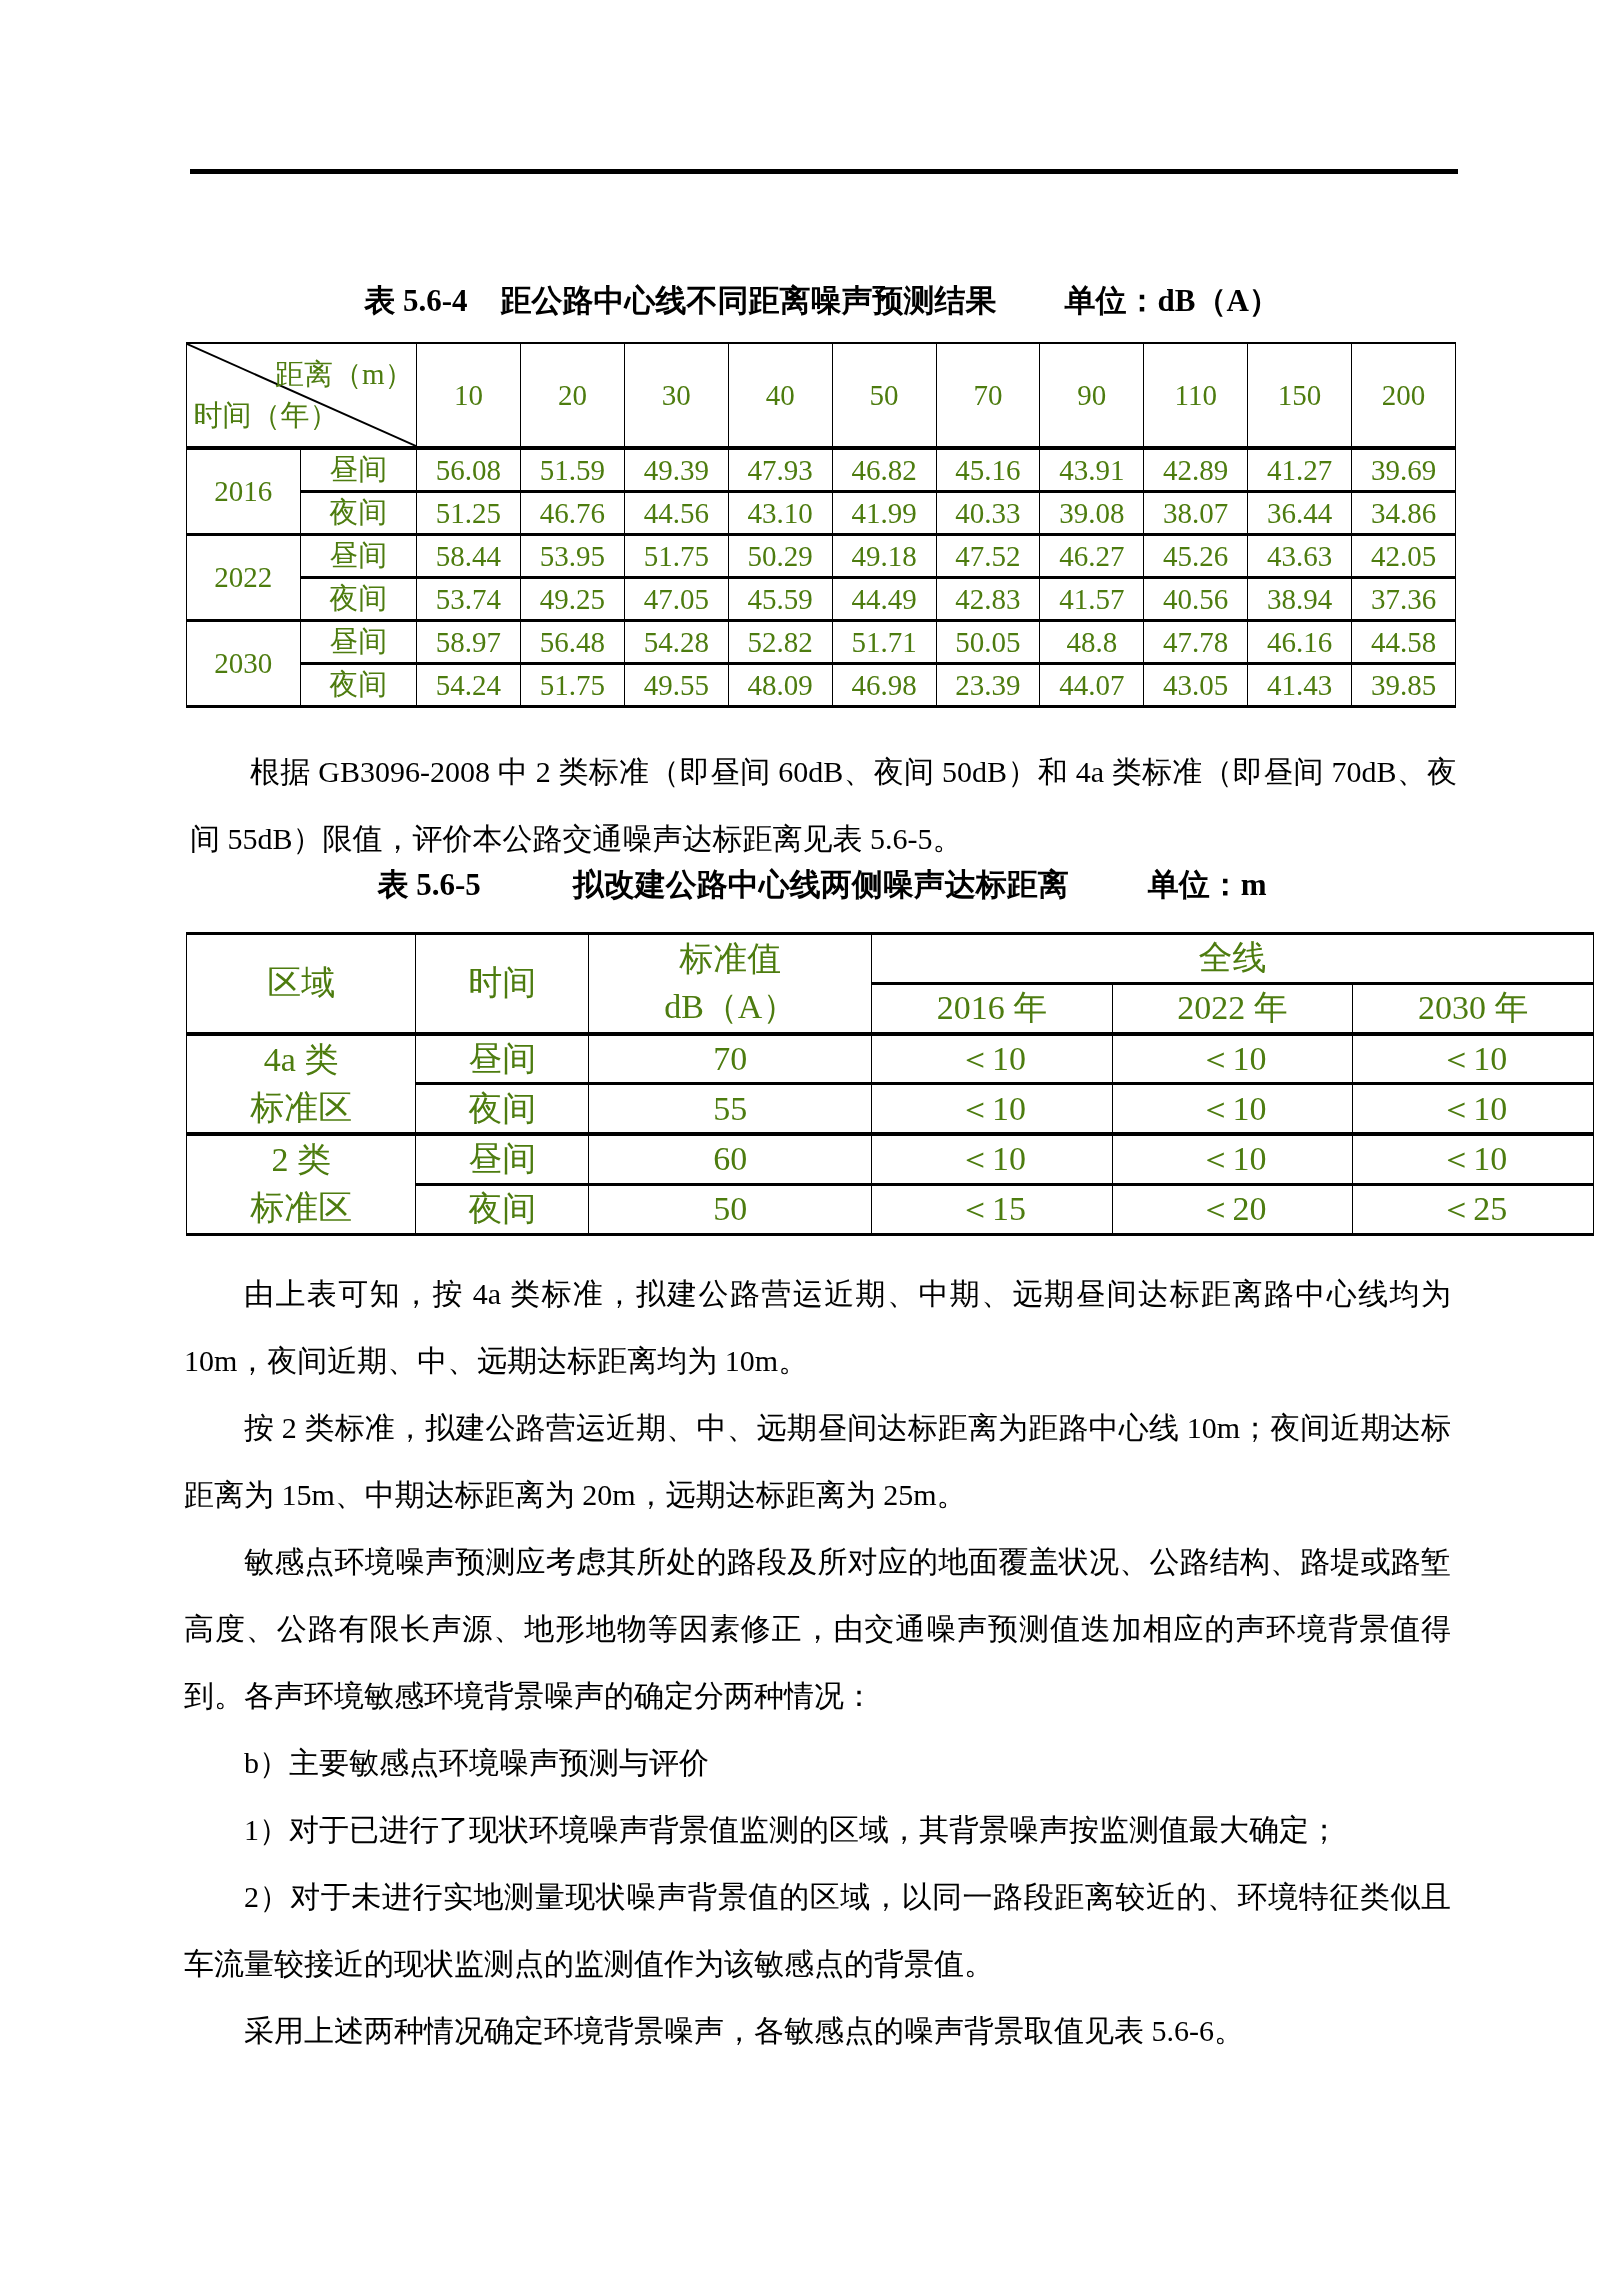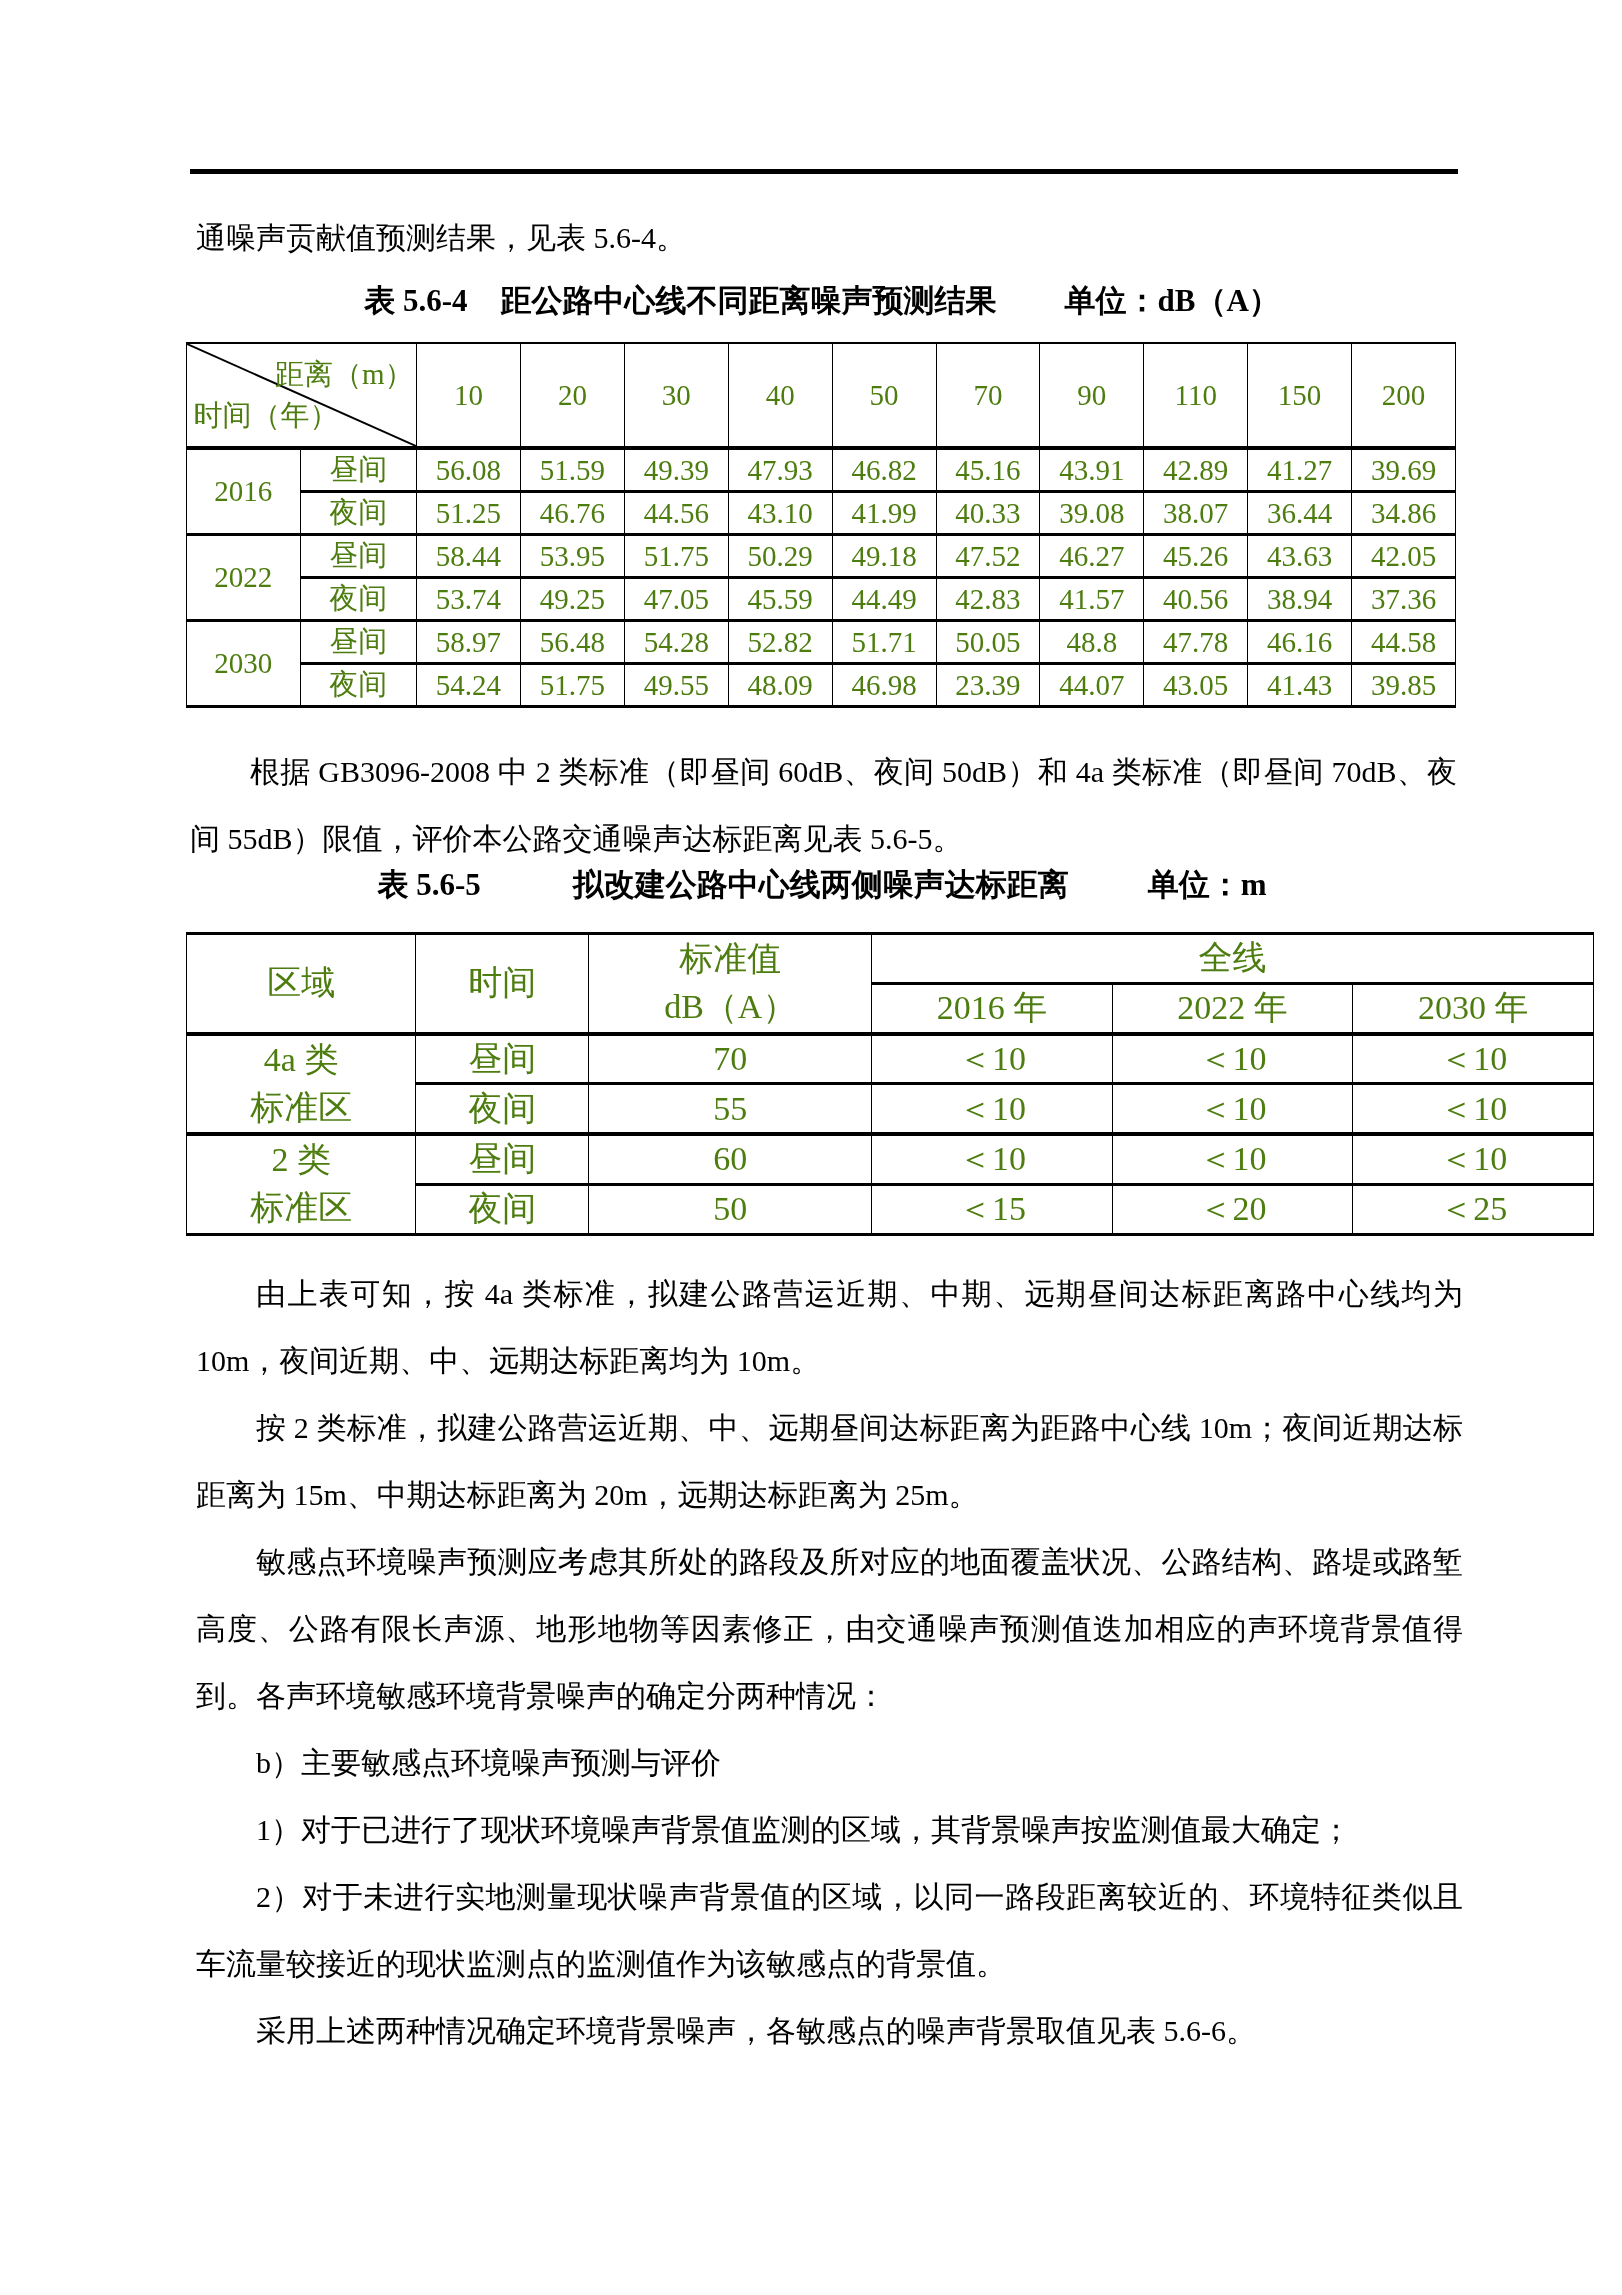--- a/index.html
+++ b/index.html
@@ -22,21 +22,21 @@
   
   .p0{
     position:absolute;left:196px;top:218px;width:1263px;
     font-size:30px;line-height:39px;text-align:left;
   }
   .p-mid{
     position:absolute;left:190px;top:738px;width:1267px;
     font-size:30px;line-height:67px;text-align:justify;text-indent:60px;
   }
   .paras{
-    position:absolute;left:196px;top:1260px;width:1267px;
+    position:absolute;left:184px;top:1260px;width:1267px;
     font-size:30px;line-height:67px;text-align:justify;
   }
   .paras p{margin:0;padding:0;}
   .paras p.ind{text-indent:60px;}
   
   .tbl-title{
     position:absolute;left:186px;width:1272px;
     display:flex;justify-content:center;align-items:baseline;
     font-weight:bold;font-size:31px;white-space:nowrap;
   }
@@ -80,21 +80,20 @@
     text-align:center;font-size:27.5px;
   }
 </style>
 </head>
 <body>
 
 <div class="page">
 
   <div class="hdr-rule"></div>
 
-  <div class="p0">通噪声贡献值预测结果，见表 5.6-4。</div>
 
   <div class="tbl-title" id="title1">
     <span class="t-label">表 5.6-4</span>
     <span class="t-main">距公路中心线不同距离噪声预测结果</span>
     <span class="t-unit">单位：dB（A）</span>
   </div>
 
   <table class="t" id="table1">
     <colgroup>
       <col style="width:8.96%">

